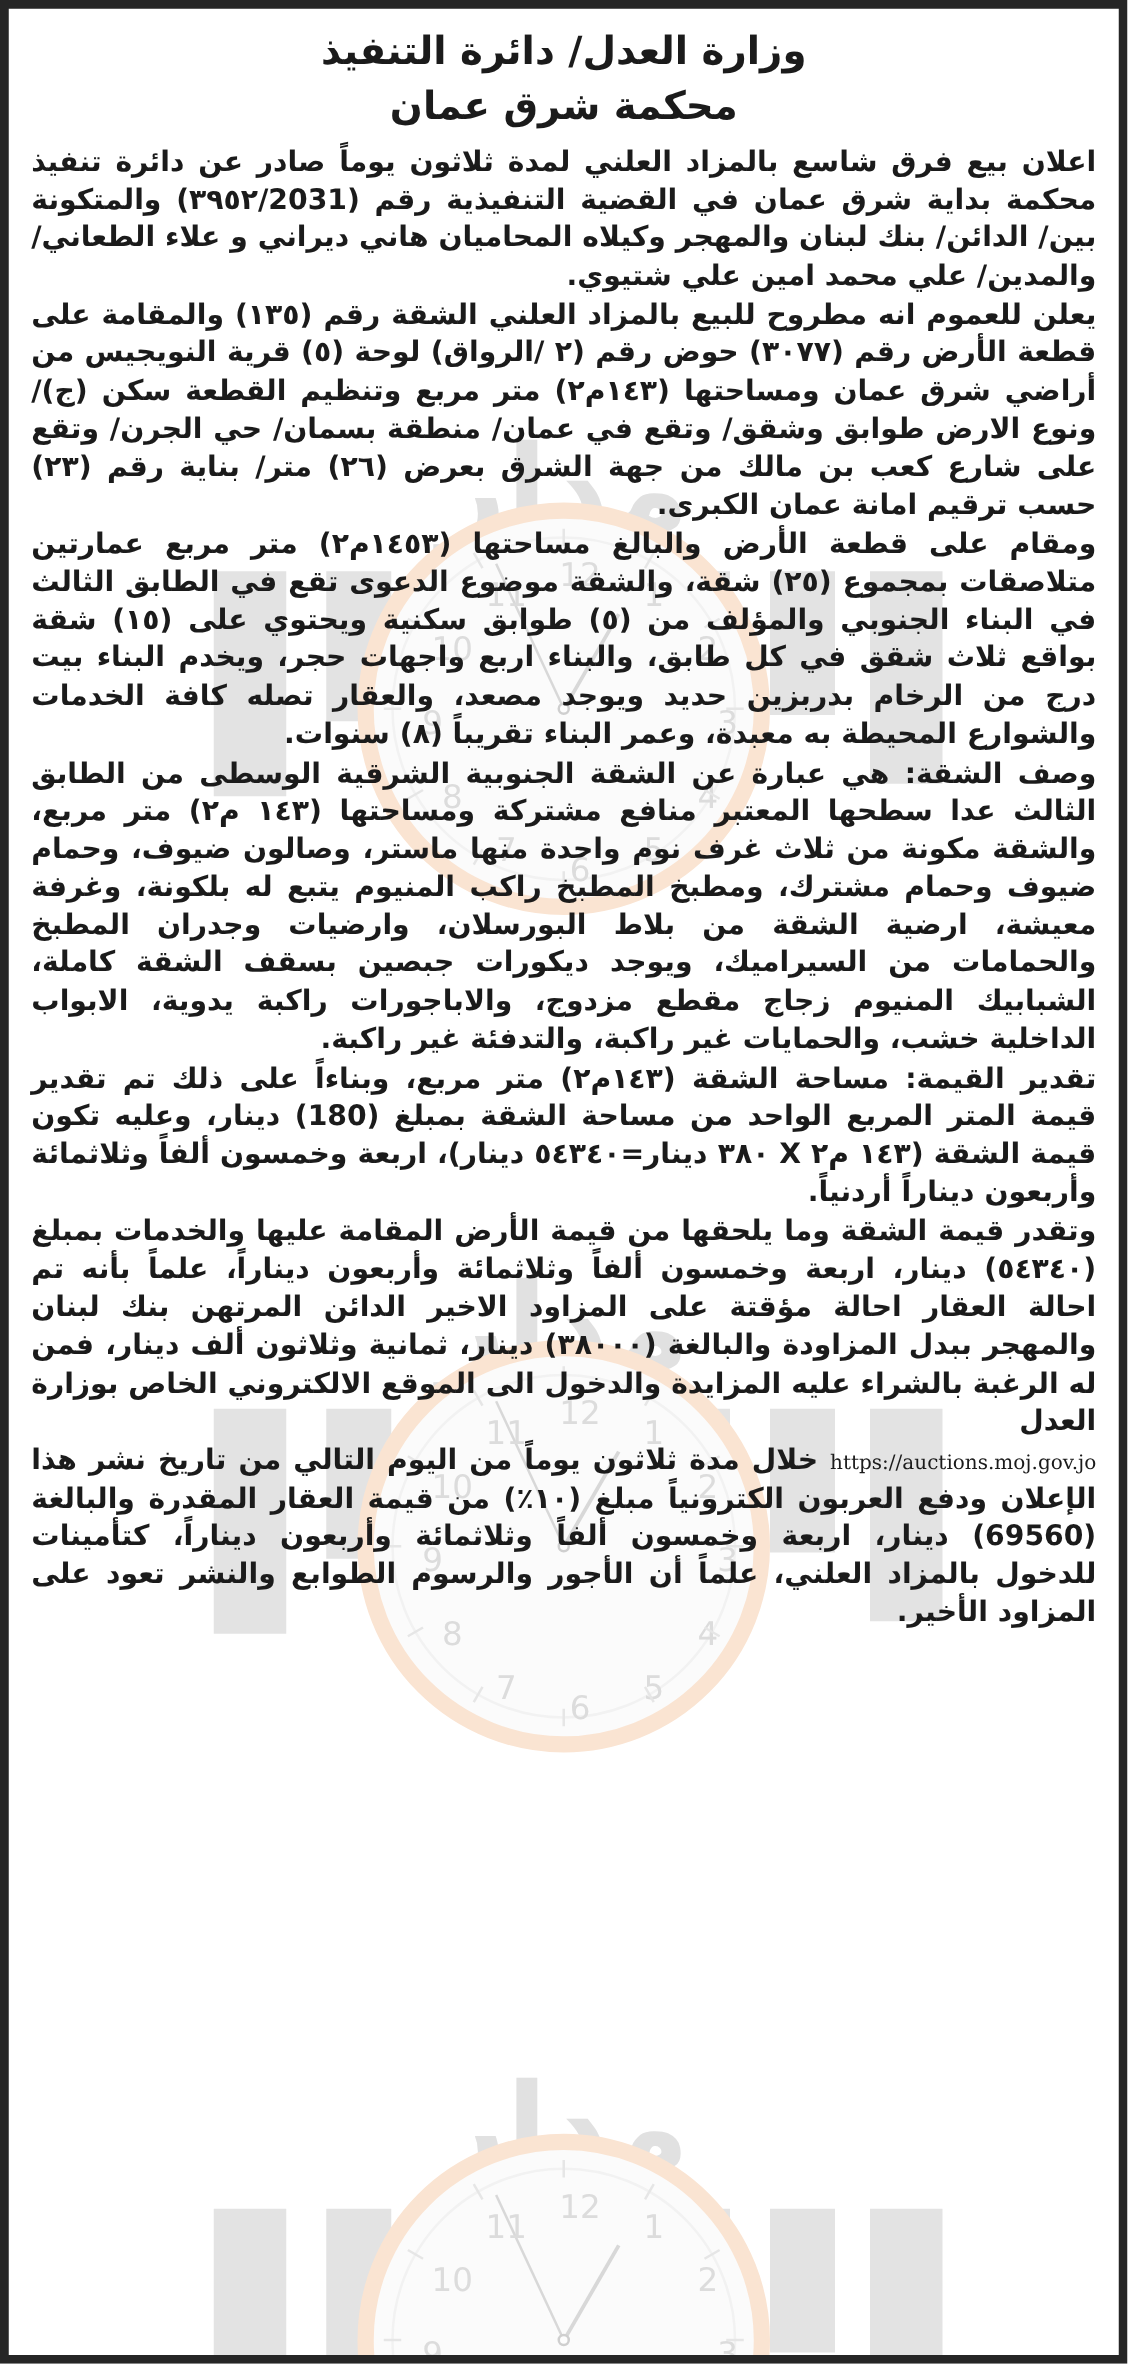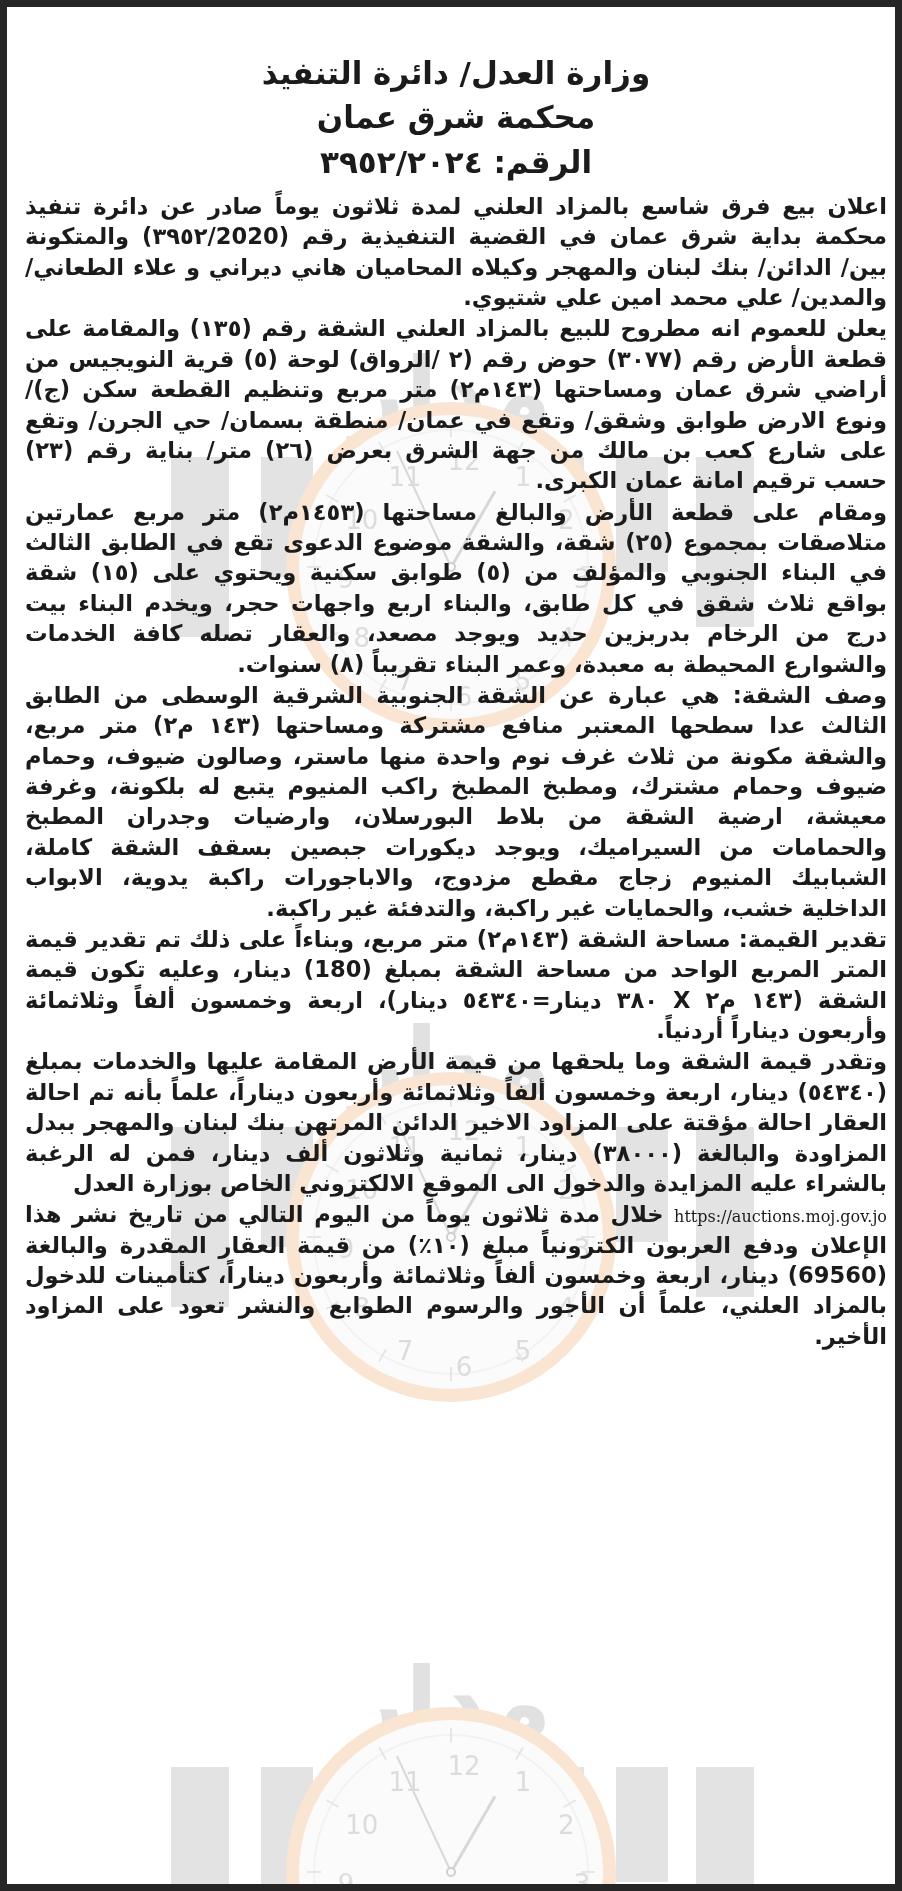--- a/index.html
+++ b/index.html
@@ -135,23 +135,22 @@
     border-radius: 50%;
     border: 2px solid #cfcfcf;
     background: #fdfdfd;
     box-sizing: border-box;
   }
 
   
   .content {
     position: relative;
     z-index: 2;
-    padding: 14px 8px 10px 18px;
+    padding: 14px 18px 10px 18px;
     box-sizing: border-box;
-    margin-top: 32px;
   }
 
   .doc-header {
     text-align: center;
     color: #1b1b1b;
     font-weight: bold;
     line-height: 1.30;
   }
   .doc-header .ln {
     display: block;
@@ -383,25 +382,24 @@
         <span class="num" style="left: 106px; top: 62.809px;">11</span>
         <div class="tick" style="transform: rotate(330deg);"></div>
       </div>
   </div>
 
   <div class="content">
 
     <div class="doc-header">
       <span class="ln">وزارة العدل/ دائرة التنفيذ</span>
       <span class="ln">محكمة شرق عمان</span>
-      <span class="ln">الرقم: ٣٩٥٢/٢٠٢٤</span>
     </div>
 
     <div class="body-block">
-      <p class="para">اعلان بيع فرق شاسع بالمزاد العلني لمدة ثلاثون يوماً صادر عن دائرة تنفيذ محكمة بداية شرق عمان في القضية التنفيذية رقم (٣٩٥٢/2020) والمتكونة بين/ الدائن/ بنك لبنان والمهجر وكيلاه المحاميان هاني ديراني و علاء الطعاني/ والمدين/ علي محمد امين علي شتيوي.</p>
+      <p class="para">اعلان بيع فرق شاسع بالمزاد العلني لمدة ثلاثون يوماً صادر عن دائرة تنفيذ محكمة بداية شرق عمان في القضية التنفيذية رقم (٣٩٥٢/2031) والمتكونة بين/ الدائن/ بنك لبنان والمهجر وكيلاه المحاميان هاني ديراني و علاء الطعاني/ والمدين/ علي محمد امين علي شتيوي.</p>
       <p class="para">يعلن للعموم انه مطروح للبيع بالمزاد العلني الشقة رقم (١٣٥) والمقامة على قطعة الأرض رقم (٣٠٧٧) حوض رقم (٢ /الرواق) لوحة (٥) قرية النويجيس من أراضي شرق عمان ومساحتها (١٤٣م٢) متر مربع وتنظيم القطعة سكن (ج)/ ونوع الارض طوابق وشقق/ وتقع في عمان/ منطقة بسمان/ حي الجرن/ وتقع على شارع كعب بن مالك من جهة الشرق بعرض (٢٦) متر/ بناية رقم (٢٣) حسب ترقيم امانة عمان الكبرى.</p>
       <p class="para">ومقام على قطعة الأرض والبالغ مساحتها (١٤٥٣م٢) متر مربع عمارتين متلاصقات بمجموع (٢٥) شقة، والشقة موضوع الدعوى تقع في الطابق الثالث في البناء الجنوبي والمؤلف من (٥) طوابق سكنية ويحتوي على (١٥) شقة بواقع ثلاث شقق في كل طابق، والبناء اربع واجهات حجر، ويخدم البناء بيت درج من الرخام بدربزين حديد ويوجد مصعد، والعقار تصله كافة الخدمات والشوارع المحيطة به معبدة، وعمر البناء تقريباً (٨) سنوات.</p>
       <p class="para">وصف الشقة: هي عبارة عن الشقة الجنوبية الشرقية الوسطى من الطابق الثالث عدا سطحها المعتبر منافع مشتركة ومساحتها (١٤٣ م٢) متر مربع، والشقة مكونة من ثلاث غرف نوم واحدة منها ماستر، وصالون ضيوف، وحمام ضيوف وحمام مشترك، ومطبخ المطبخ راكب المنيوم يتبع له بلكونة، وغرفة معيشة، ارضية الشقة من بلاط البورسلان، وارضيات وجدران المطبخ والحمامات من السيراميك، ويوجد ديكورات جبصين بسقف الشقة كاملة، الشبابيك المنيوم زجاج مقطع مزدوج، والاباجورات راكبة يدوية، الابواب الداخلية خشب، والحمايات غير راكبة، والتدفئة غير راكبة.</p>
       <p class="para">تقدير القيمة: مساحة الشقة (١٤٣م٢) متر مربع، وبناءاً على ذلك تم تقدير قيمة المتر المربع الواحد من مساحة الشقة بمبلغ (180) دينار، وعليه تكون قيمة الشقة (١٤٣ م٢ X ٣٨٠ دينار=٥٤٣٤٠ دينار)، اربعة وخمسون ألفاً وثلاثمائة وأربعون ديناراً أردنياً.</p>
       <p class="para">وتقدر قيمة الشقة وما يلحقها من قيمة الأرض المقامة عليها والخدمات بمبلغ (٥٤٣٤٠) دينار، اربعة وخمسون ألفاً وثلاثمائة وأربعون ديناراً، علماً بأنه تم احالة العقار احالة مؤقتة على المزاود الاخير الدائن المرتهن بنك لبنان والمهجر ببدل المزاودة والبالغة (٣٨٠٠٠) دينار، ثمانية وثلاثون ألف دينار، فمن له الرغبة بالشراء عليه المزايدة والدخول الى الموقع الالكتروني الخاص بوزارة العدل</p>
 
       <p class="para"><span class="url">https://auctions.moj.gov.jo</span><span> خلال مدة ثلاثون يوماً من اليوم التالي من تاريخ نشر هذا الإعلان ودفع العربون الكترونياً مبلغ (١٠٪) من قيمة العقار المقدرة والبالغة (69560) دينار، اربعة وخمسون ألفاً وثلاثمائة وأربعون ديناراً، كتأمينات للدخول بالمزاد العلني، علماً أن الأجور والرسوم الطوابع والنشر تعود على المزاود الأخير.</span></p>
     </div>
 
 

